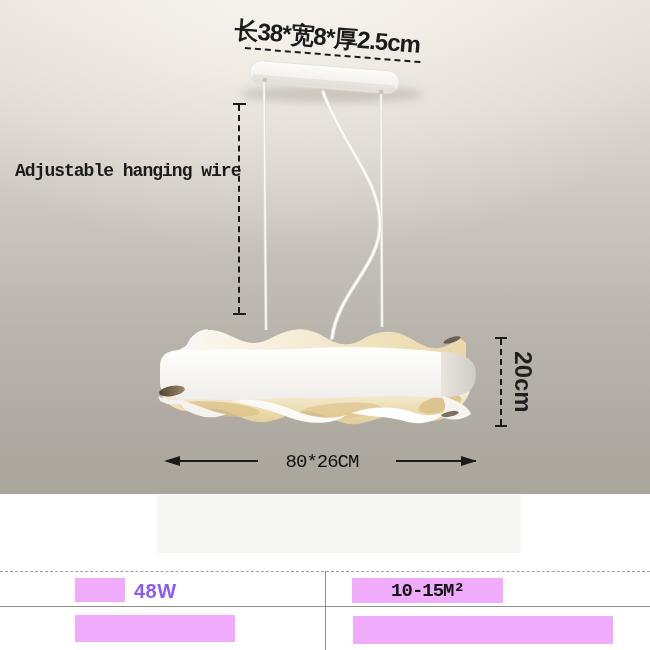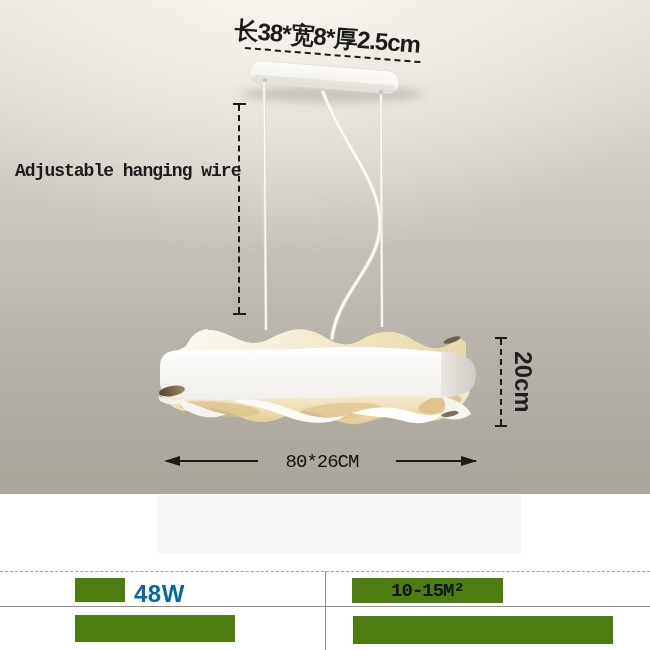--- a/index.html
+++ b/index.html
@@ -58,29 +58,29 @@
   .arrowhead{position:absolute;width:0;height:0;top:456px;}
   .arrowhead.left{left:164px;border-top:5px solid transparent;border-bottom:5px solid transparent;border-right:16px solid #1b1b1b;}
   .arrowhead.right{left:461px;border-top:5px solid transparent;border-bottom:5px solid transparent;border-left:16px solid #1b1b1b;}
   .size-label{
     position:absolute;left:322px;top:451px;transform:translateX(-50%);
     font-family:"Liberation Mono",monospace;font-size:19px;font-weight:400;
     letter-spacing:-1px;color:#111;white-space:nowrap;
   }
 
   
-  .ph{position:absolute;background:#4d7c0f;}
+  .ph{position:absolute;background:#f0abfc;}
   .ph-main{left:157px;top:495px;width:364px;height:58px;background:#f6f6f5;}
   .rule-dashed{position:absolute;left:0;top:571px;width:650px;height:0;border-top:1px dashed #a3a29f;}
   .rule-solid{position:absolute;left:0;top:606px;width:650px;height:0;border-top:1px solid #918f8c;}
   .vrule{position:absolute;left:325px;top:571px;width:1px;height:79px;background:#918f8c;}
   .ph-power{left:75px;top:578px;width:50px;height:24px;}
   .power-label{
     position:absolute;left:134px;top:580px;
-    font-size:24px;font-weight:700;color:#0369a1;letter-spacing:0.5px;white-space:nowrap;
+    font-size:20px;font-weight:700;color:#8b5cf6;letter-spacing:0.5px;white-space:nowrap;
   }
   .ph-area{left:352px;top:578px;width:151px;height:25px;display:flex;align-items:center;justify-content:center;}
   .area-label{
     font-family:"Liberation Mono",monospace;font-size:19px;font-weight:700;
     color:#141414;letter-spacing:-1px;white-space:nowrap;
   }
   .ph-d{left:75px;top:615px;width:160px;height:27px;}
   .ph-e{left:353px;top:616px;width:260px;height:28px;}
 </style>
 </head>

